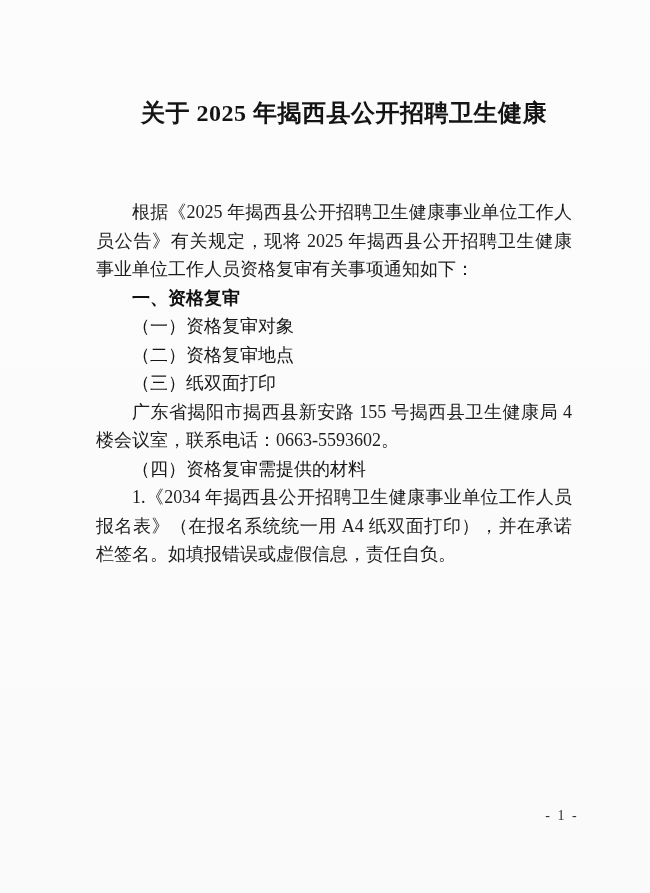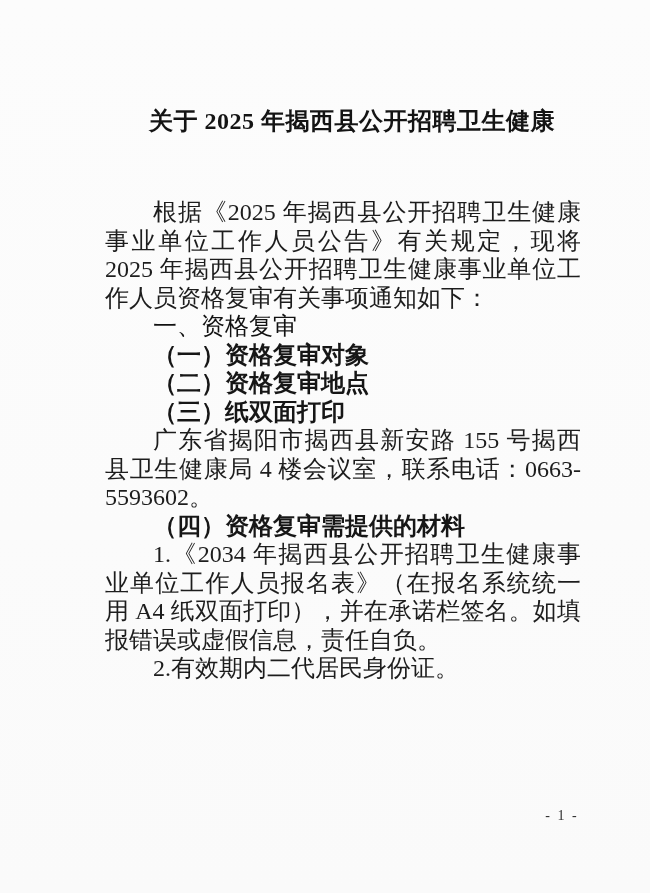--- a/index.html
+++ b/index.html
@@ -17,56 +17,56 @@
   .page {
     position: absolute;
     inset: 0;
     background: linear-gradient(180deg, #fcfcfc 0%, #fbfbfb 60%, #fafafa 100%);
   }
   .doc-title {
     position: absolute;
     top: 96px;
     left: 105px;
     width: 476px;
-    margin: 9px;
+    margin: 1px;
     text-align: center;
     font-weight: bold;
     font-size: 24px;
     line-height: 33px;
     letter-spacing: 0.5px;
     color: #141414;
     font-family: "Liberation Serif", "DejaVu Serif", serif;
   }
   .doc-title .title-line {
     display: block;
     white-space: nowrap;
   }
   .content {
     position: absolute;
     top: 198px;
-    left: 105px;
+    left: 96px;
     width: 476px;
-    font-size: 24px;
+    font-size: 18px;
     line-height: 28.5px;
     color: #1d1d1d;
     text-align: justify;
     text-justify: inter-character;
   }
   .content p {
     margin: 0;
     padding: 0;
     text-indent: 2em;
   }
   .content p.h1 {
-    font-weight: normal;
+    font-weight: bold;
     color: #111;
     font-family: "Liberation Sans", "DejaVu Sans", sans-serif;
   }
   .content p.h2 {
-    font-weight: bold;
+    font-weight: normal;
     color: #161616;
   }
   .page-number {
     position: absolute;
     top: 808px;
     left: 527px;
     width: 70px;
     text-align: center;
     font-size: 14px;
     letter-spacing: 2px;
@@ -85,18 +85,17 @@
 
   <div class="content">
     <p class="body">根据《2025 年揭西县公开招聘卫生健康事业单位工作人员公告》有关规定，现将 2025 年揭西县公开招聘卫生健康事业单位工作人员资格复审有关事项通知如下：</p>
     <p class="h1">一、资格复审</p>
     <p class="h2">（一）资格复审对象</p>
     <p class="h2">（二）资格复审地点</p>
     <p class="h2">（三）纸双面打印</p>
     <p class="body">广东省揭阳市揭西县新安路 155 号揭西县卫生健康局 4 楼会议室，联系电话：0663-5593602。</p>
     <p class="h2">（四）资格复审需提供的材料</p>
     <p class="body">1.《2034 年揭西县公开招聘卫生健康事业单位工作人员报名表》（在报名系统统一用 A4 纸双面打印），并在承诺栏签名。如填报错误或虚假信息，责任自负。</p>
-    <p class="body">2.有效期内二代居民身份证。</p>
   </div>
 
   <div class="page-number">- 1 -</div>
 
 </div>
 
 </body></html>

